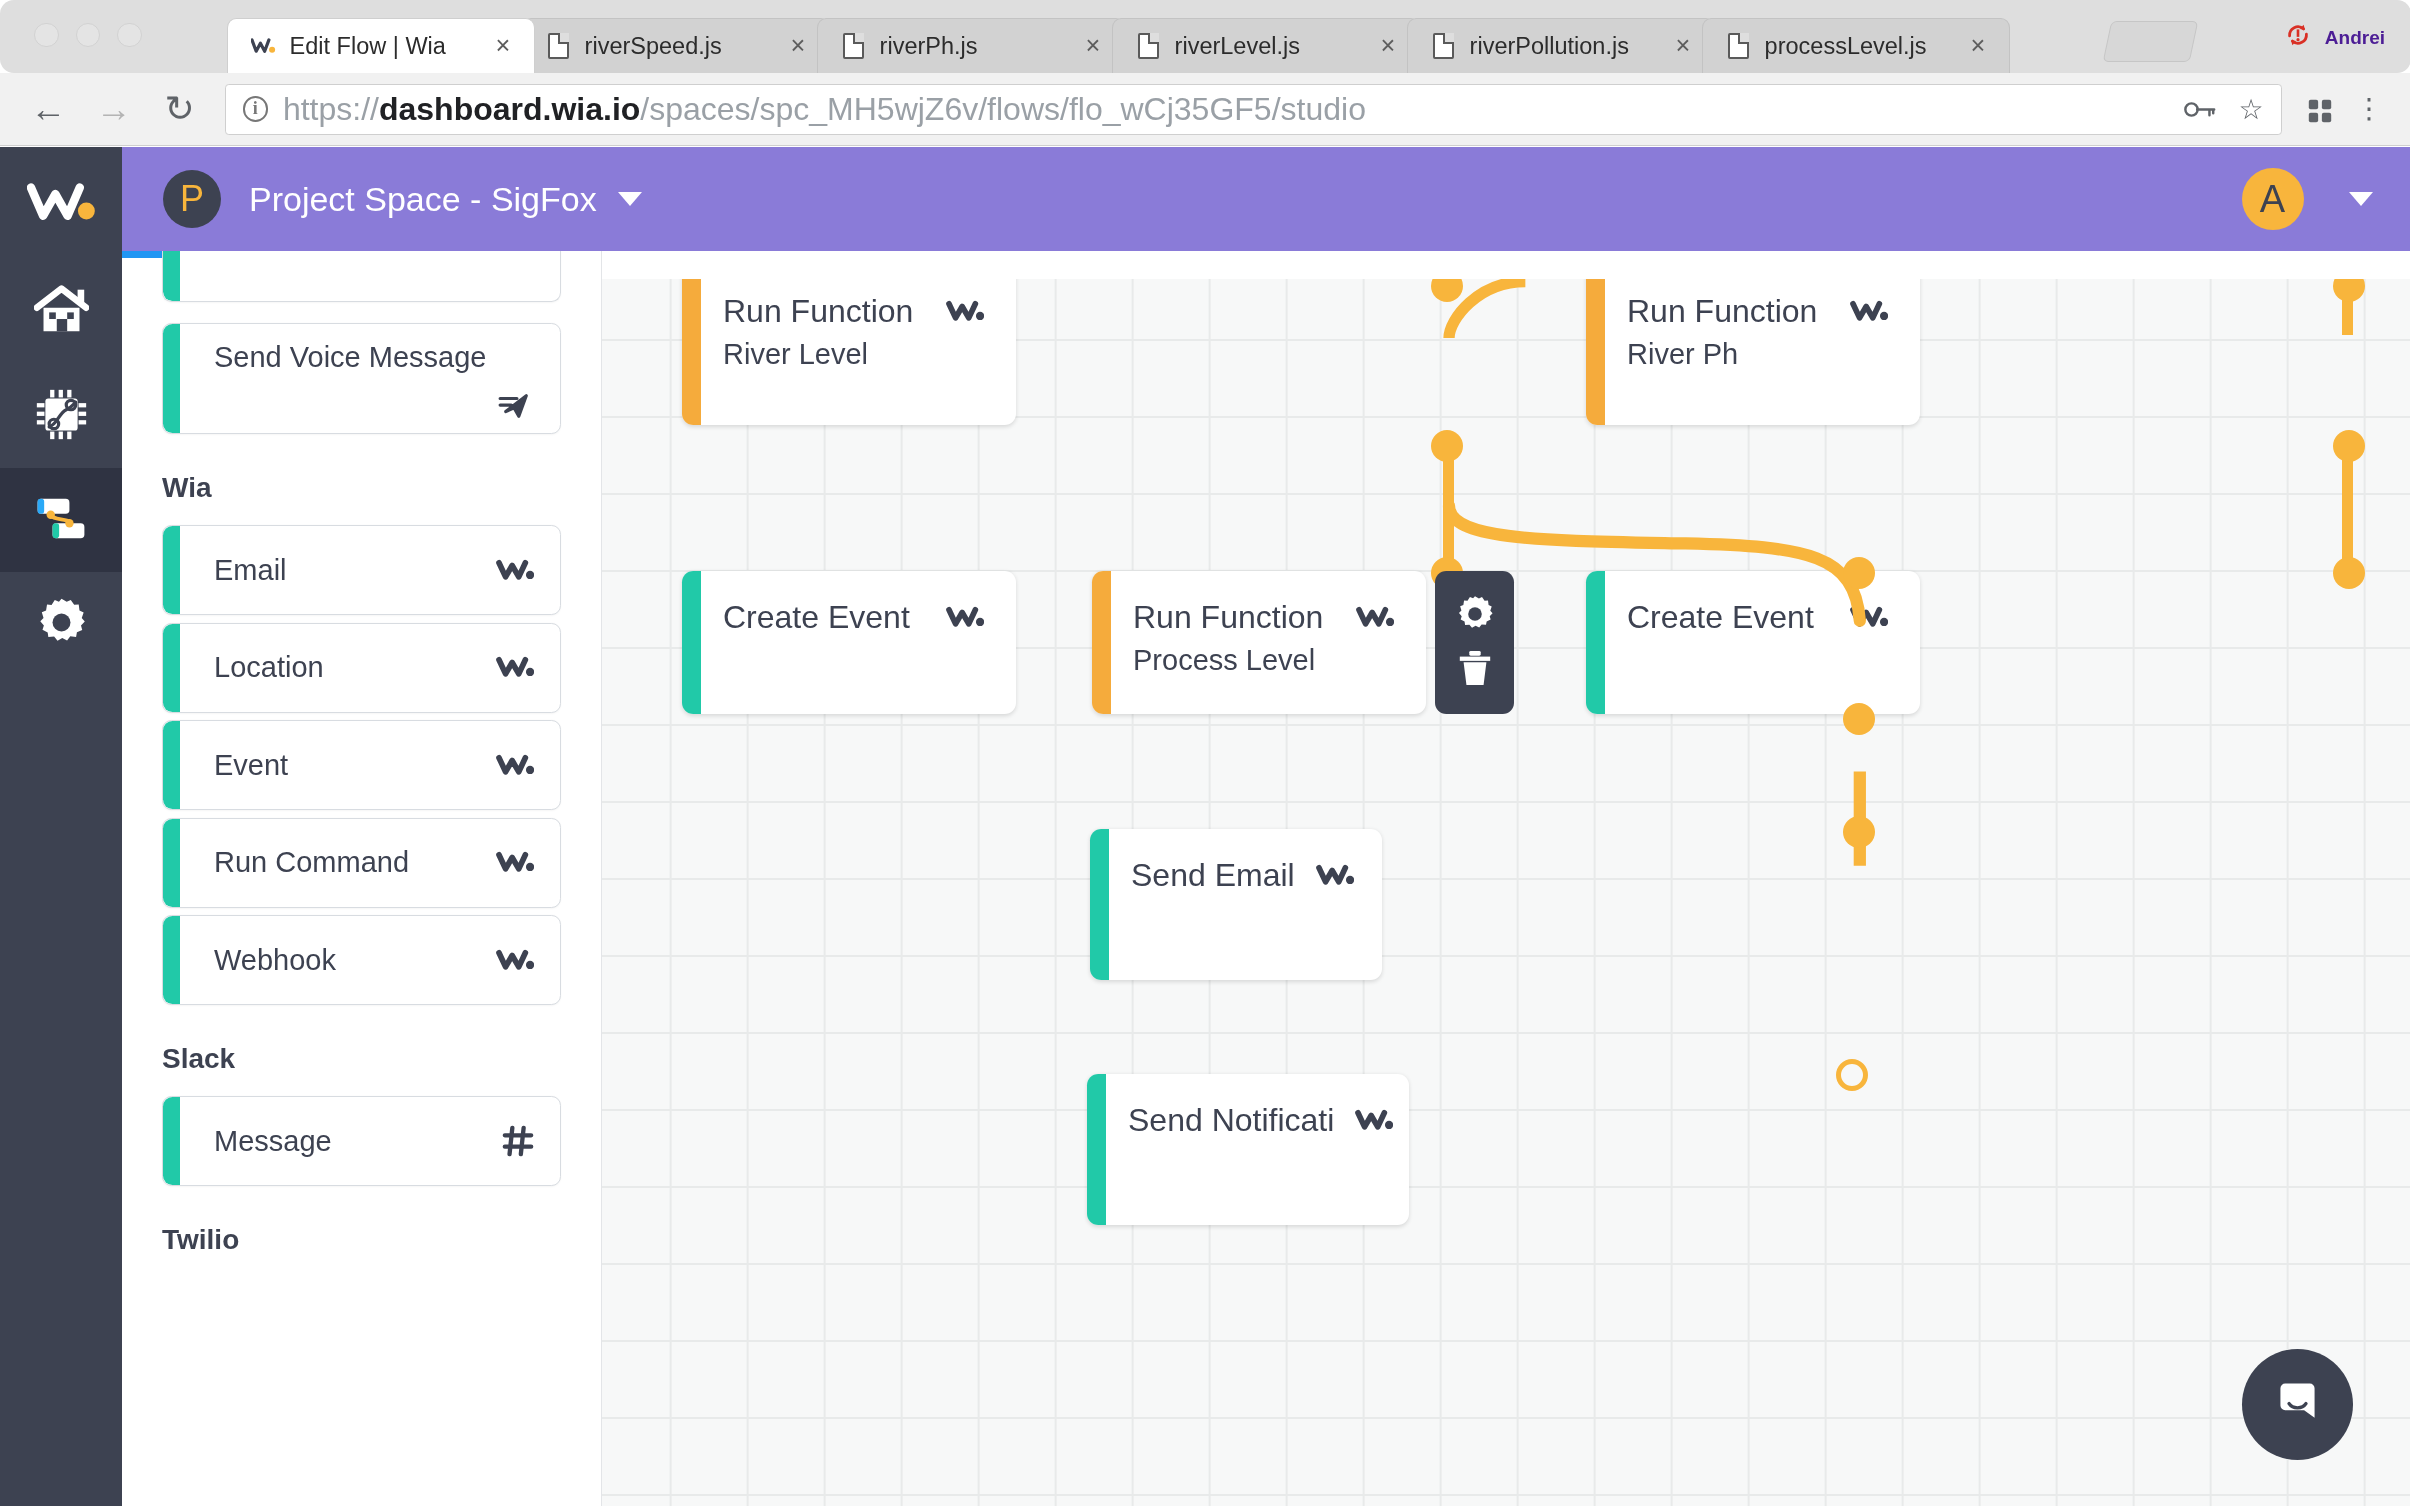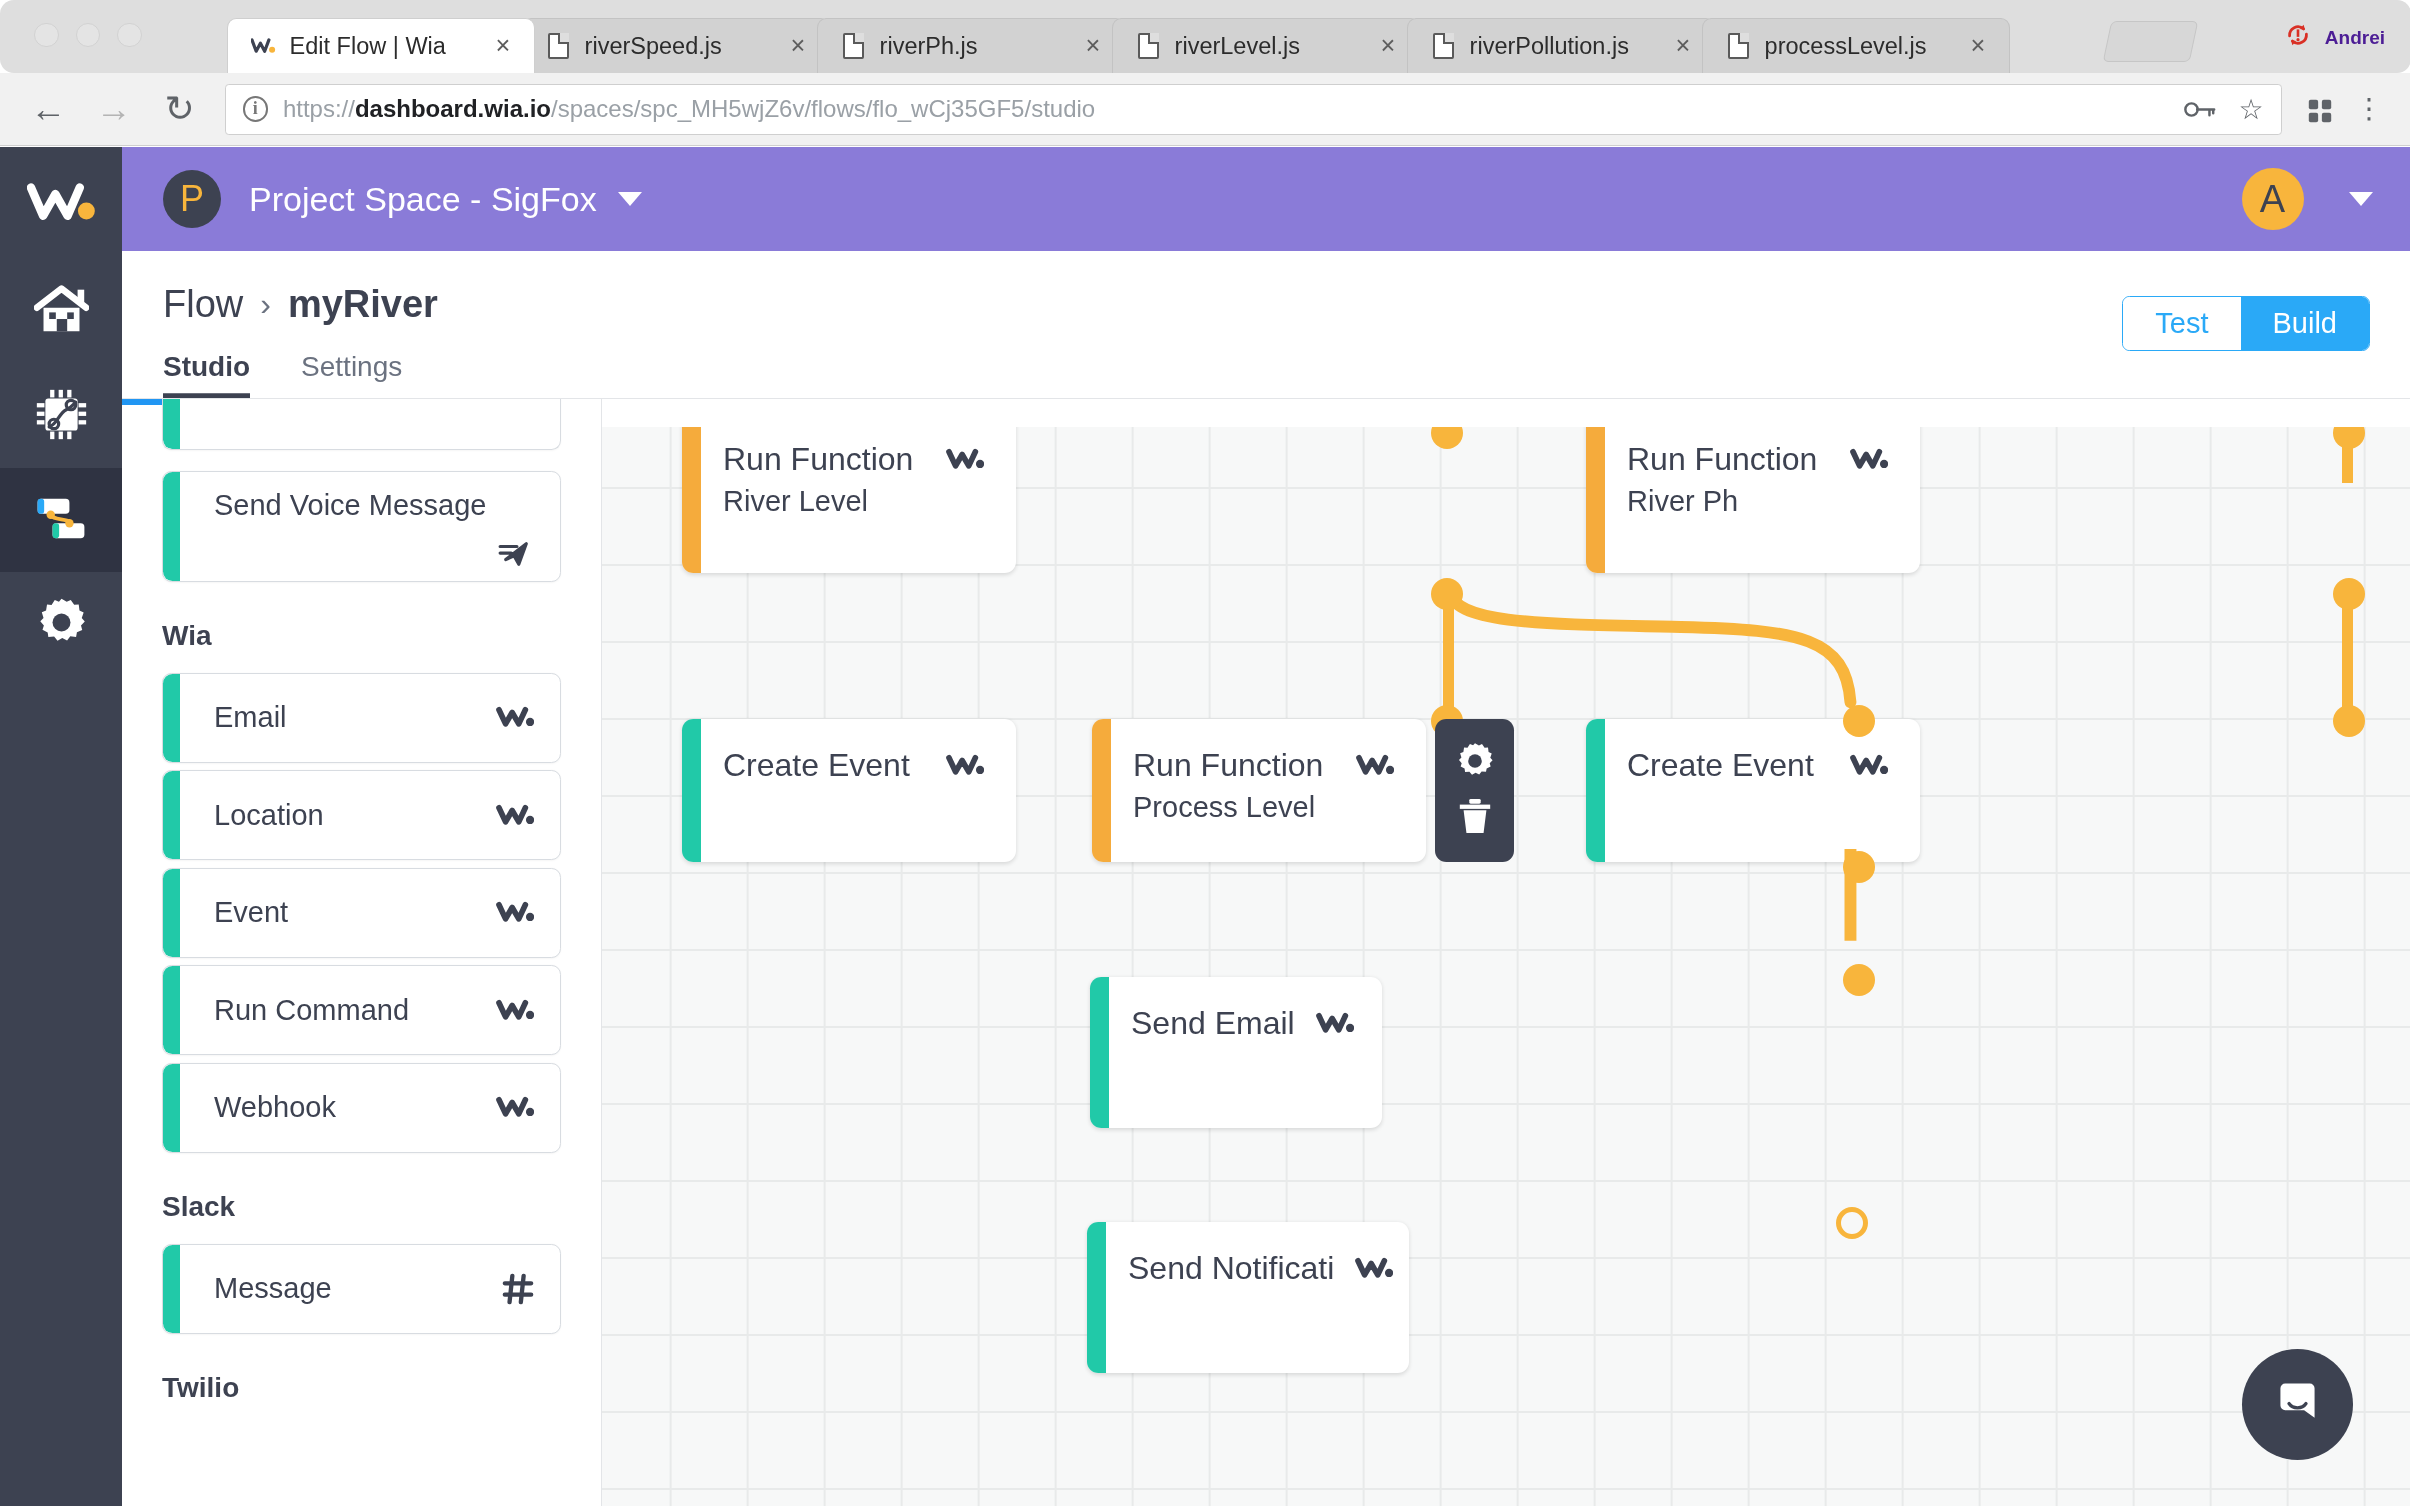--- a/index.html
+++ b/index.html
@@ -66,21 +66,21 @@
              line-height: 1; user-select: none; }
   .nav-btn.dim { color: #b4b4b4; }
   .omnibox {
     flex: 1; height: 51px; background: #ffffff; border: 0.9px solid #cfcfcf;
     border-radius: 3.8px; display: flex; align-items: center; padding: 0 17px; gap: 15px;
   }
   .info-circle { width: 25.4px; height: 25.4px; border: 2.4px solid #777;
                  border-radius: 50%; color:#777; font-size: 18px;
                  display:flex;align-items:center;justify-content:center;
                  font-family:"Liberation Serif",serif; font-weight:bold; flex:0 0 25.4px;}
-  .url { font-size: 24px; color: #9aa0a6; white-space: nowrap; }
+  .url { font-size: 32px; color: #9aa0a6; white-space: nowrap; }
   .url b { color: #202124; font-weight: bold; }
   .url .rest { color: #9aa0a6; }
   .omni-icons { display: flex; align-items: center; gap: 21px; margin-left: auto; }
   .key-ico { width:34px;height:21px;color:#5f6368;font-size:24.5px;line-height:21px;}
   .star-ico { color: #5f6368; font-size: 28px; }
   .ext-ico { width: 24.5px; height: 24.5px; }
   .kebab { color: #5f6368; font-size: 28px; line-height: 1; letter-spacing: 0; }
 
   
   .app { position: absolute; top: 147px; left: 0; right: 0; bottom: 0; display: flex; }
@@ -385,37 +385,20 @@
       <div class="purple-bar">
         <div class="space-avatar">P</div>
         <div class="space-name">Project Space - SigFox</div>
         <div class="caret"></div>
         <div class="topbar-right">
           <div class="user-avatar">A</div>
           <div class="caret"></div>
         </div>
       </div>
 
-      <div class="page-head">
-        <div class="page-head-inner">
-          <div class="breadcrumb">
-            <span>Flow</span>
-            <span class="crumb-sep">›</span>
-            <span class="crumb-strong">myRiver</span>
-          </div>
-          <div class="subtabs">
-            <span class="subtab active">Studio</span>
-            <span class="subtab">Settings</span>
-          </div>
-        </div>
-        <div class="seg">
-          <span class="seg-btn off">Test</span>
-          <span class="seg-btn on">Build</span>
-        </div>
-      </div>
 
       <div class="workarea">
 
         <div class="palette">
           <div class="palette-scroll-top"></div>
 
           <div class="pal-card clipped">
             <span class="pal-label"></span>
             <span class="pal-ico"></span>
           </div>

